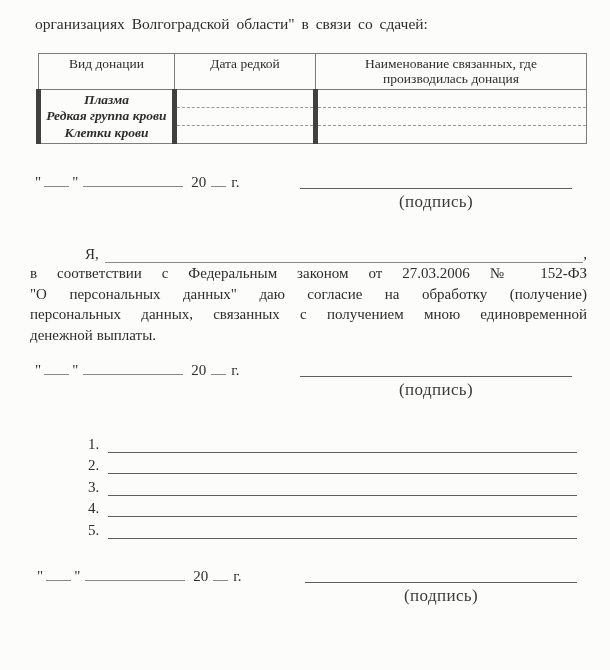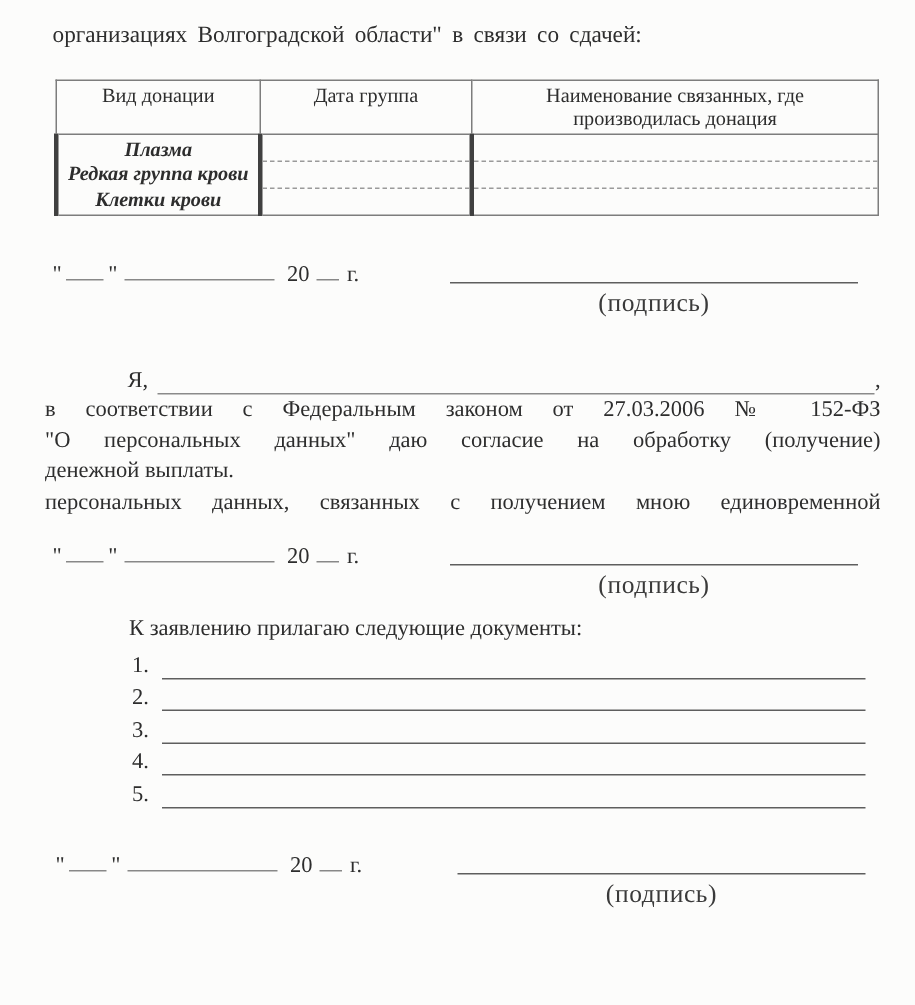--- a/index.html
+++ b/index.html
@@ -26,21 +26,21 @@
   }
   .donation-table col.c1 { width: 136px; }
   .donation-table col.c2 { width: 141px; }
   .donation-table col.c3 { width: 271px; }
   .donation-table th {
     border: 1px solid #7d7d7d;
     font-weight: normal; font-size: 13.5px; line-height: 15px;
     padding: 2px 10px 3px; text-align: center; vertical-align: top;
   }
   .donation-table td {
-    border-left: 3px solid #404040; border-right: 1px solid #7d7d7d;
+    border-left: 5px solid #404040; border-right: 1px solid #7d7d7d;
     height: 17px; padding: 0;
   }
   .donation-table tr.rline td.blank { border-bottom: 1px dashed #9a9a9a; }
   .donation-table tr.rlast td { border-bottom: 1px solid #7d7d7d; }
   td.labels {
     border-bottom: 1px solid #7d7d7d !important;
     text-align: center; vertical-align: middle;
   }
   .labels div {
     font-weight: bold; font-style: italic; font-size: 13.5px;
@@ -92,21 +92,21 @@
 
   <table class="donation-table">
     <colgroup>
         <col class="c1">
         <col class="c2">
         <col class="c3">
       </colgroup>
     <tbody>
         <tr>
       <th>Вид донации</th>
-      <th>Дата группа</th>
+      <th>Дата редкой</th>
       <th>Наименование связанных, где производилась донация</th>
     </tr>
     <tr class="rline">
       <td class="labels" rowspan="3">
         <div>Плазма</div>
         <div>Редкая группа крови</div>
         <div>Клетки крови</div>
       </td>
       <td class="blank"></td>
       <td class="blank"></td>
@@ -131,33 +131,32 @@
   </div>
 
   <div class="consent">
     <div class="lead">
       <span class="lead-text">Я,</span>
       <span class="lead-fill"></span>
       <span>,</span>
     </div>
     <div class="cl">в соответствии с Федеральным законом от 27.03.2006 № 152-ФЗ</div>
     <div class="cl">"О персональных данных" даю согласие на обработку (получение)</div>
+    <div class="cl">персональных данных, связанных с получением мною единовременной</div>
     <div class="cl cl-last">денежной выплаты.</div>
-    <div class="cl">персональных данных, связанных с получением мною единовременной</div>
   </div>
 
   <div class="dateline" style="left:35px; top:361px;">
     <span>"</span><span class="u u-day"></span><span>"</span><span class="u u-month"></span><span>20</span><span class="u u-yy"></span><span>г.</span>
   </div>
   <div class="sigblock" style="left:300px; top:376px;">
     <div class="sigline"></div>
     <div class="sigcap">(подпись)</div>
   </div>
 
-  <div class="attach-heading">К заявлению прилагаю следующие документы:</div>
   <div class="attach-list">
     <div class="attach-item">
       <span class="attach-num">1.</span>
       <span class="attach-fill"></span>
     </div>
     <div class="attach-item">
       <span class="attach-num">2.</span>
       <span class="attach-fill"></span>
     </div>
     <div class="attach-item">

